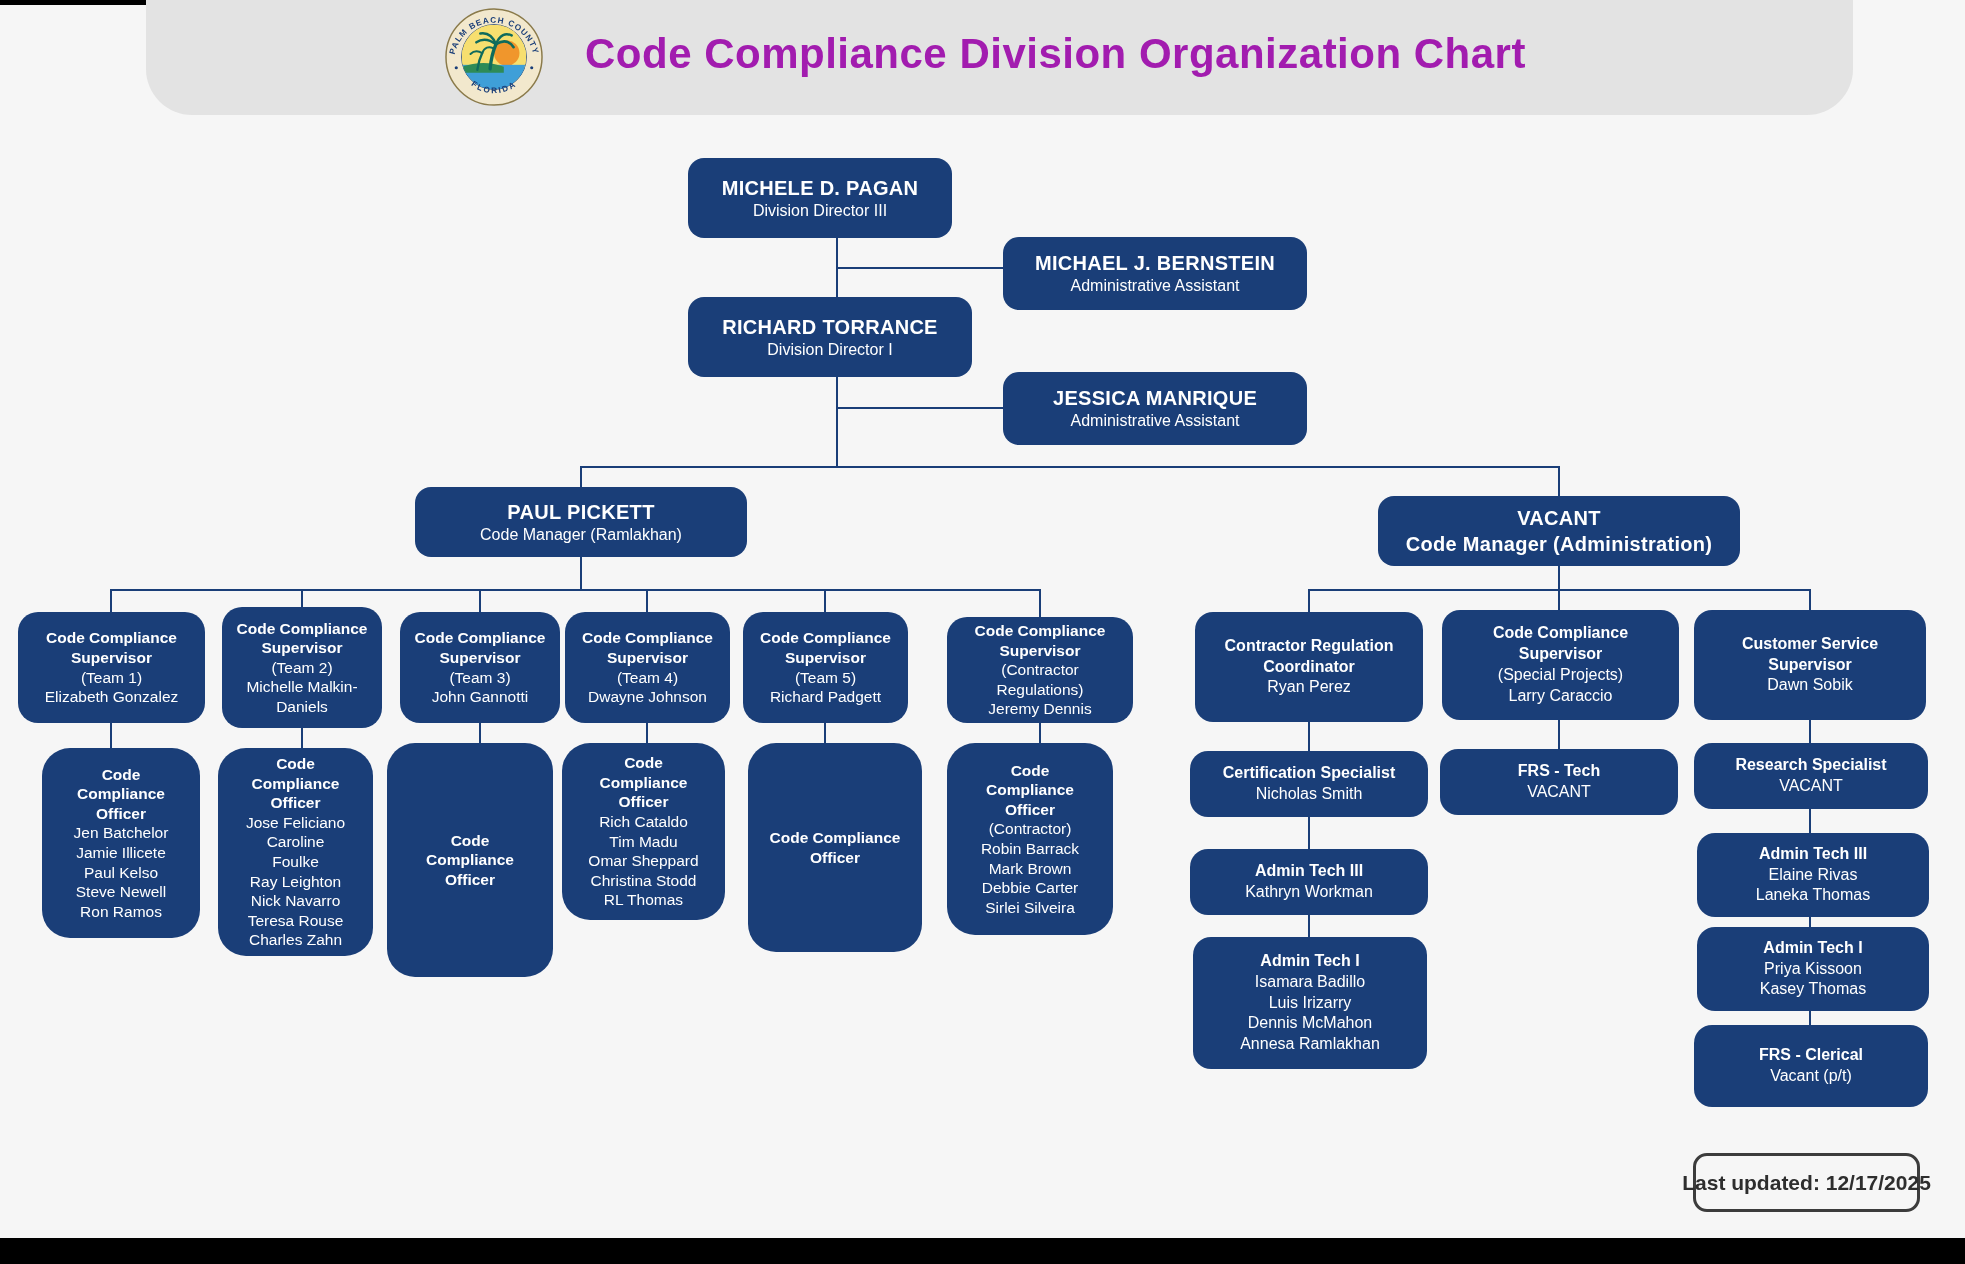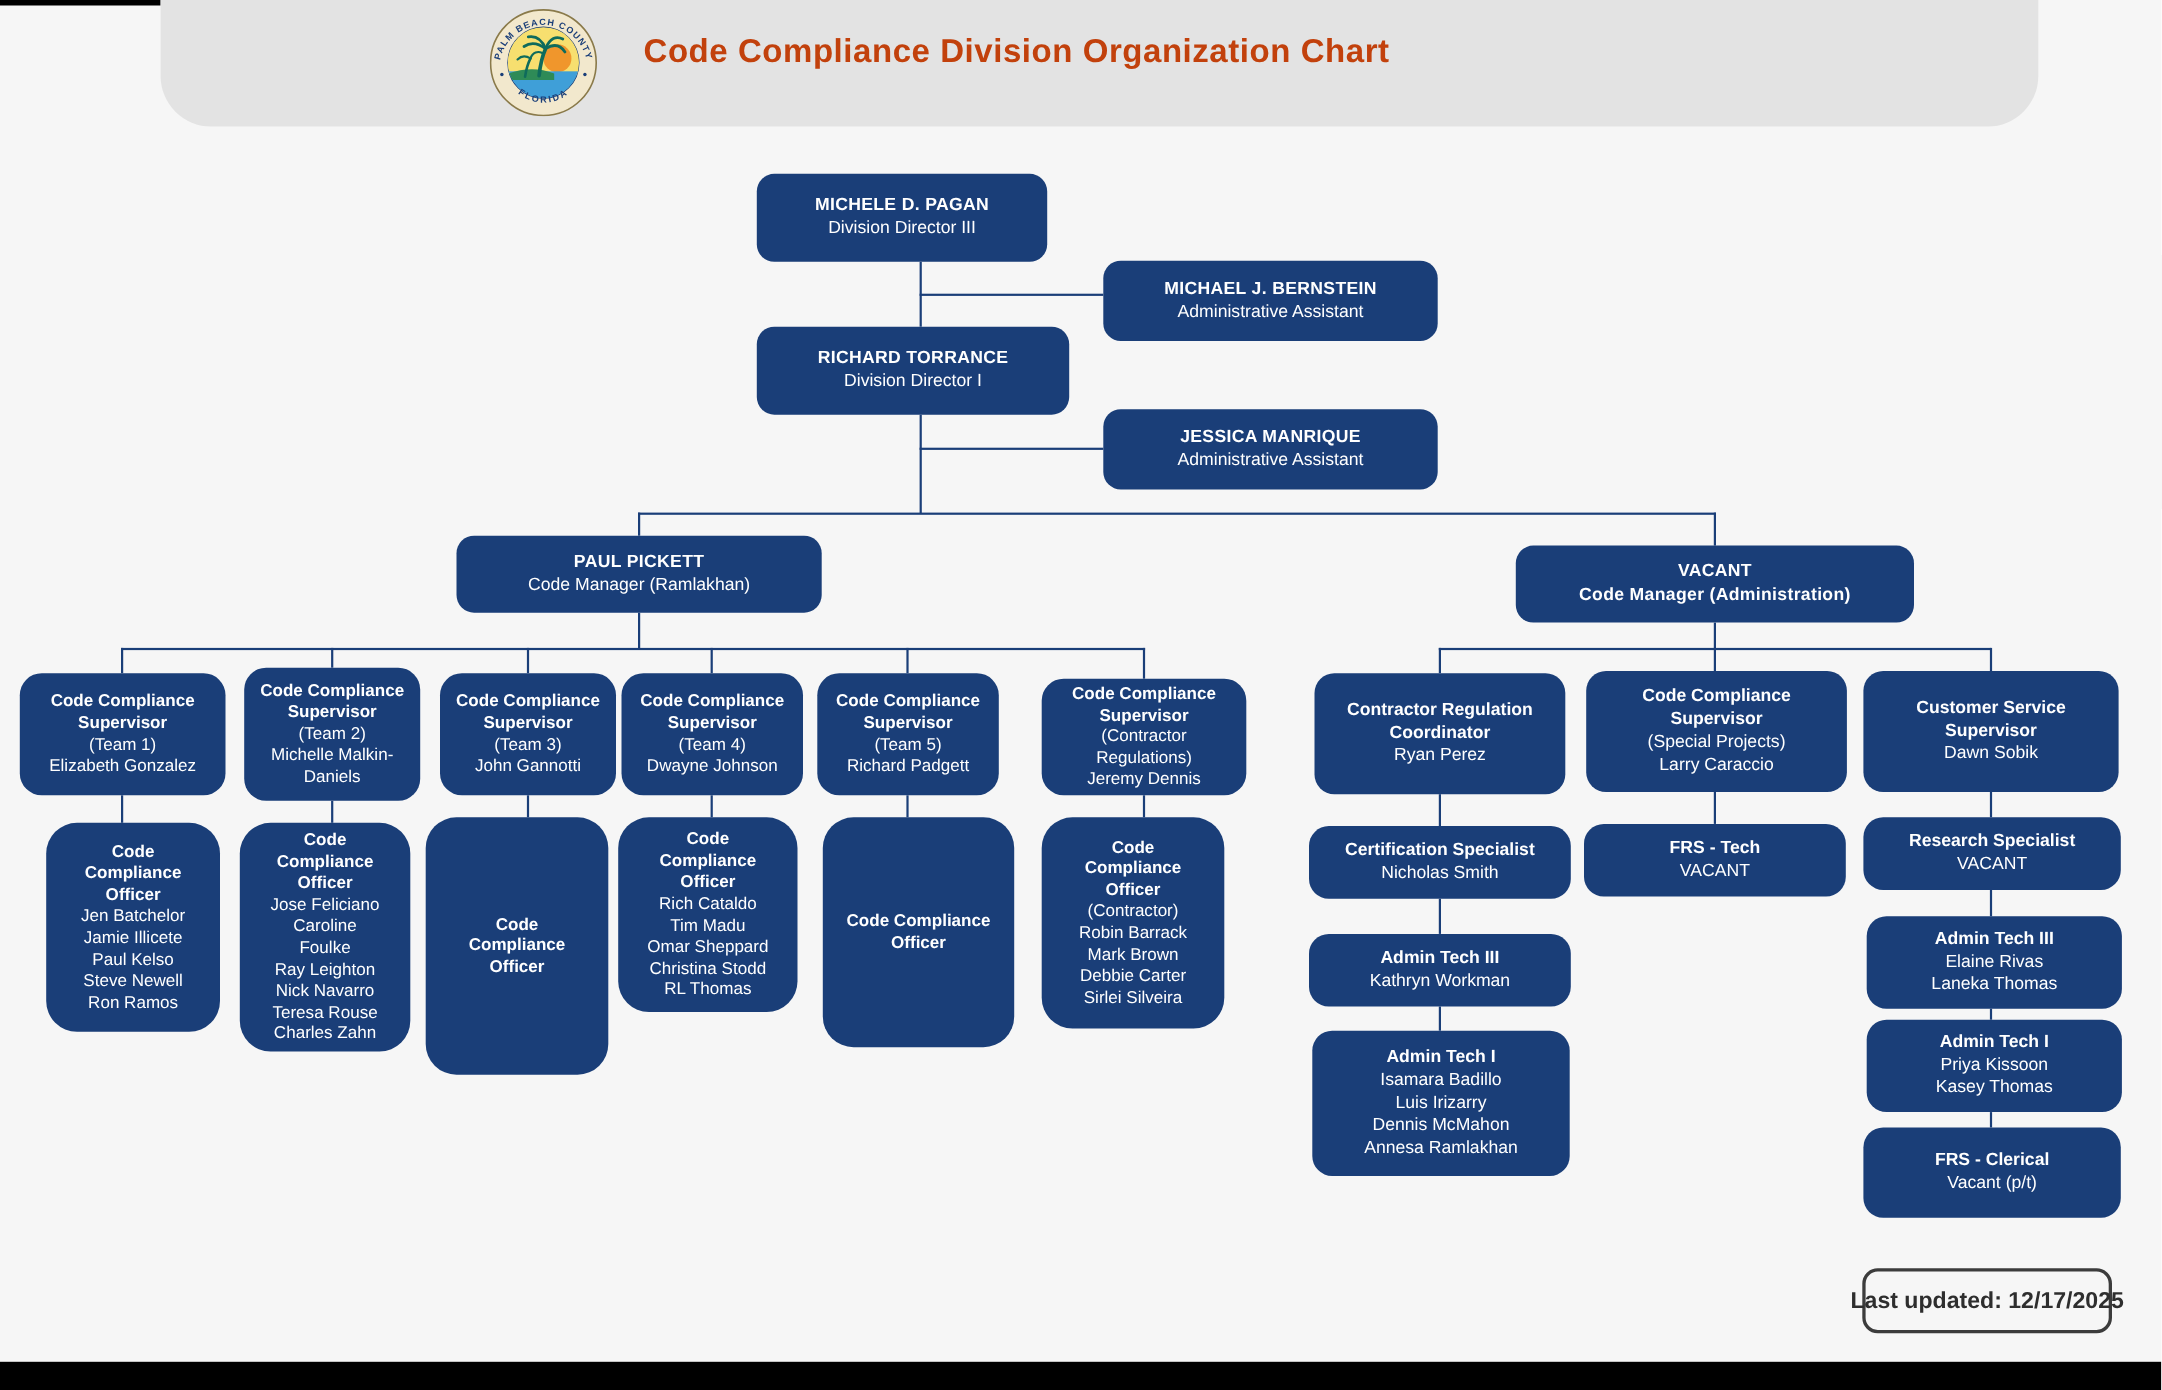--- a/index.html
+++ b/index.html
@@ -5,28 +5,28 @@
   *{box-sizing:border-box;margin:0;padding:0}
   html,body{background:#ffffff}
   body{font-family:"Liberation Sans",sans-serif}
   .canvas{position:relative;width:1965px;height:1264px;background:#f6f6f6;overflow:hidden}
 
   .top-strip{position:absolute;left:0;top:0;width:146px;height:5px;background:#000}
   .bottom-bar{position:absolute;left:0;top:1238px;width:1965px;height:26px;background:#000}
 
   .header{position:absolute;left:146px;top:0;width:1707px;height:115px;background:#e3e3e3;border-radius:0 0 46px 46px}
   .logo{position:absolute;left:445px;top:8px;width:98px;height:98px}
-  .title{position:absolute;left:585px;top:30px;font-size:30px;font-weight:bold;color:#c2410c;letter-spacing:.5px;white-space:nowrap}
+  .title{position:absolute;left:585px;top:30px;font-size:42px;font-weight:bold;color:#a21caf;letter-spacing:.5px;white-space:nowrap}
 
   .box{position:absolute;background:#1a3e78;color:#fff;display:flex;flex-direction:column;justify-content:center;align-items:center;text-align:center;border-radius:20px}
   .bh{font-weight:bold;white-space:pre-line;width:100%}
   .bq,.bb{white-space:pre-line;width:100%}
 
   .lv1{border-radius:16px;padding:6px 12px}
-  .lv1 .bh{font-size:16px;line-height:1.3;letter-spacing:.3px}
+  .lv1 .bh{font-size:20px;line-height:1.3;letter-spacing:.3px}
   .lv1 .bb{font-size:16px;line-height:1.3}
 
   .lv2{padding:8px 10px;font-size:15.5px;line-height:1.26;border-radius:20px}
   .lv3{padding:8px 24px;font-size:15.5px;line-height:1.26;border-radius:28px}
   .lv3.wide{padding:8px 16px}
   .sm{padding:6px 12px;font-size:16px;line-height:1.3;border-radius:18px}
 
   .line{position:absolute;background:#1a3e78}
 
   .lu{position:absolute;left:1693px;top:1153px;width:227px;height:59px;border:3px solid #3c3c3c;border-radius:14px;background:#f6f6f6;display:flex;align-items:center;justify-content:center;font-weight:bold;font-size:21px;color:#2e2e2e;white-space:nowrap}

